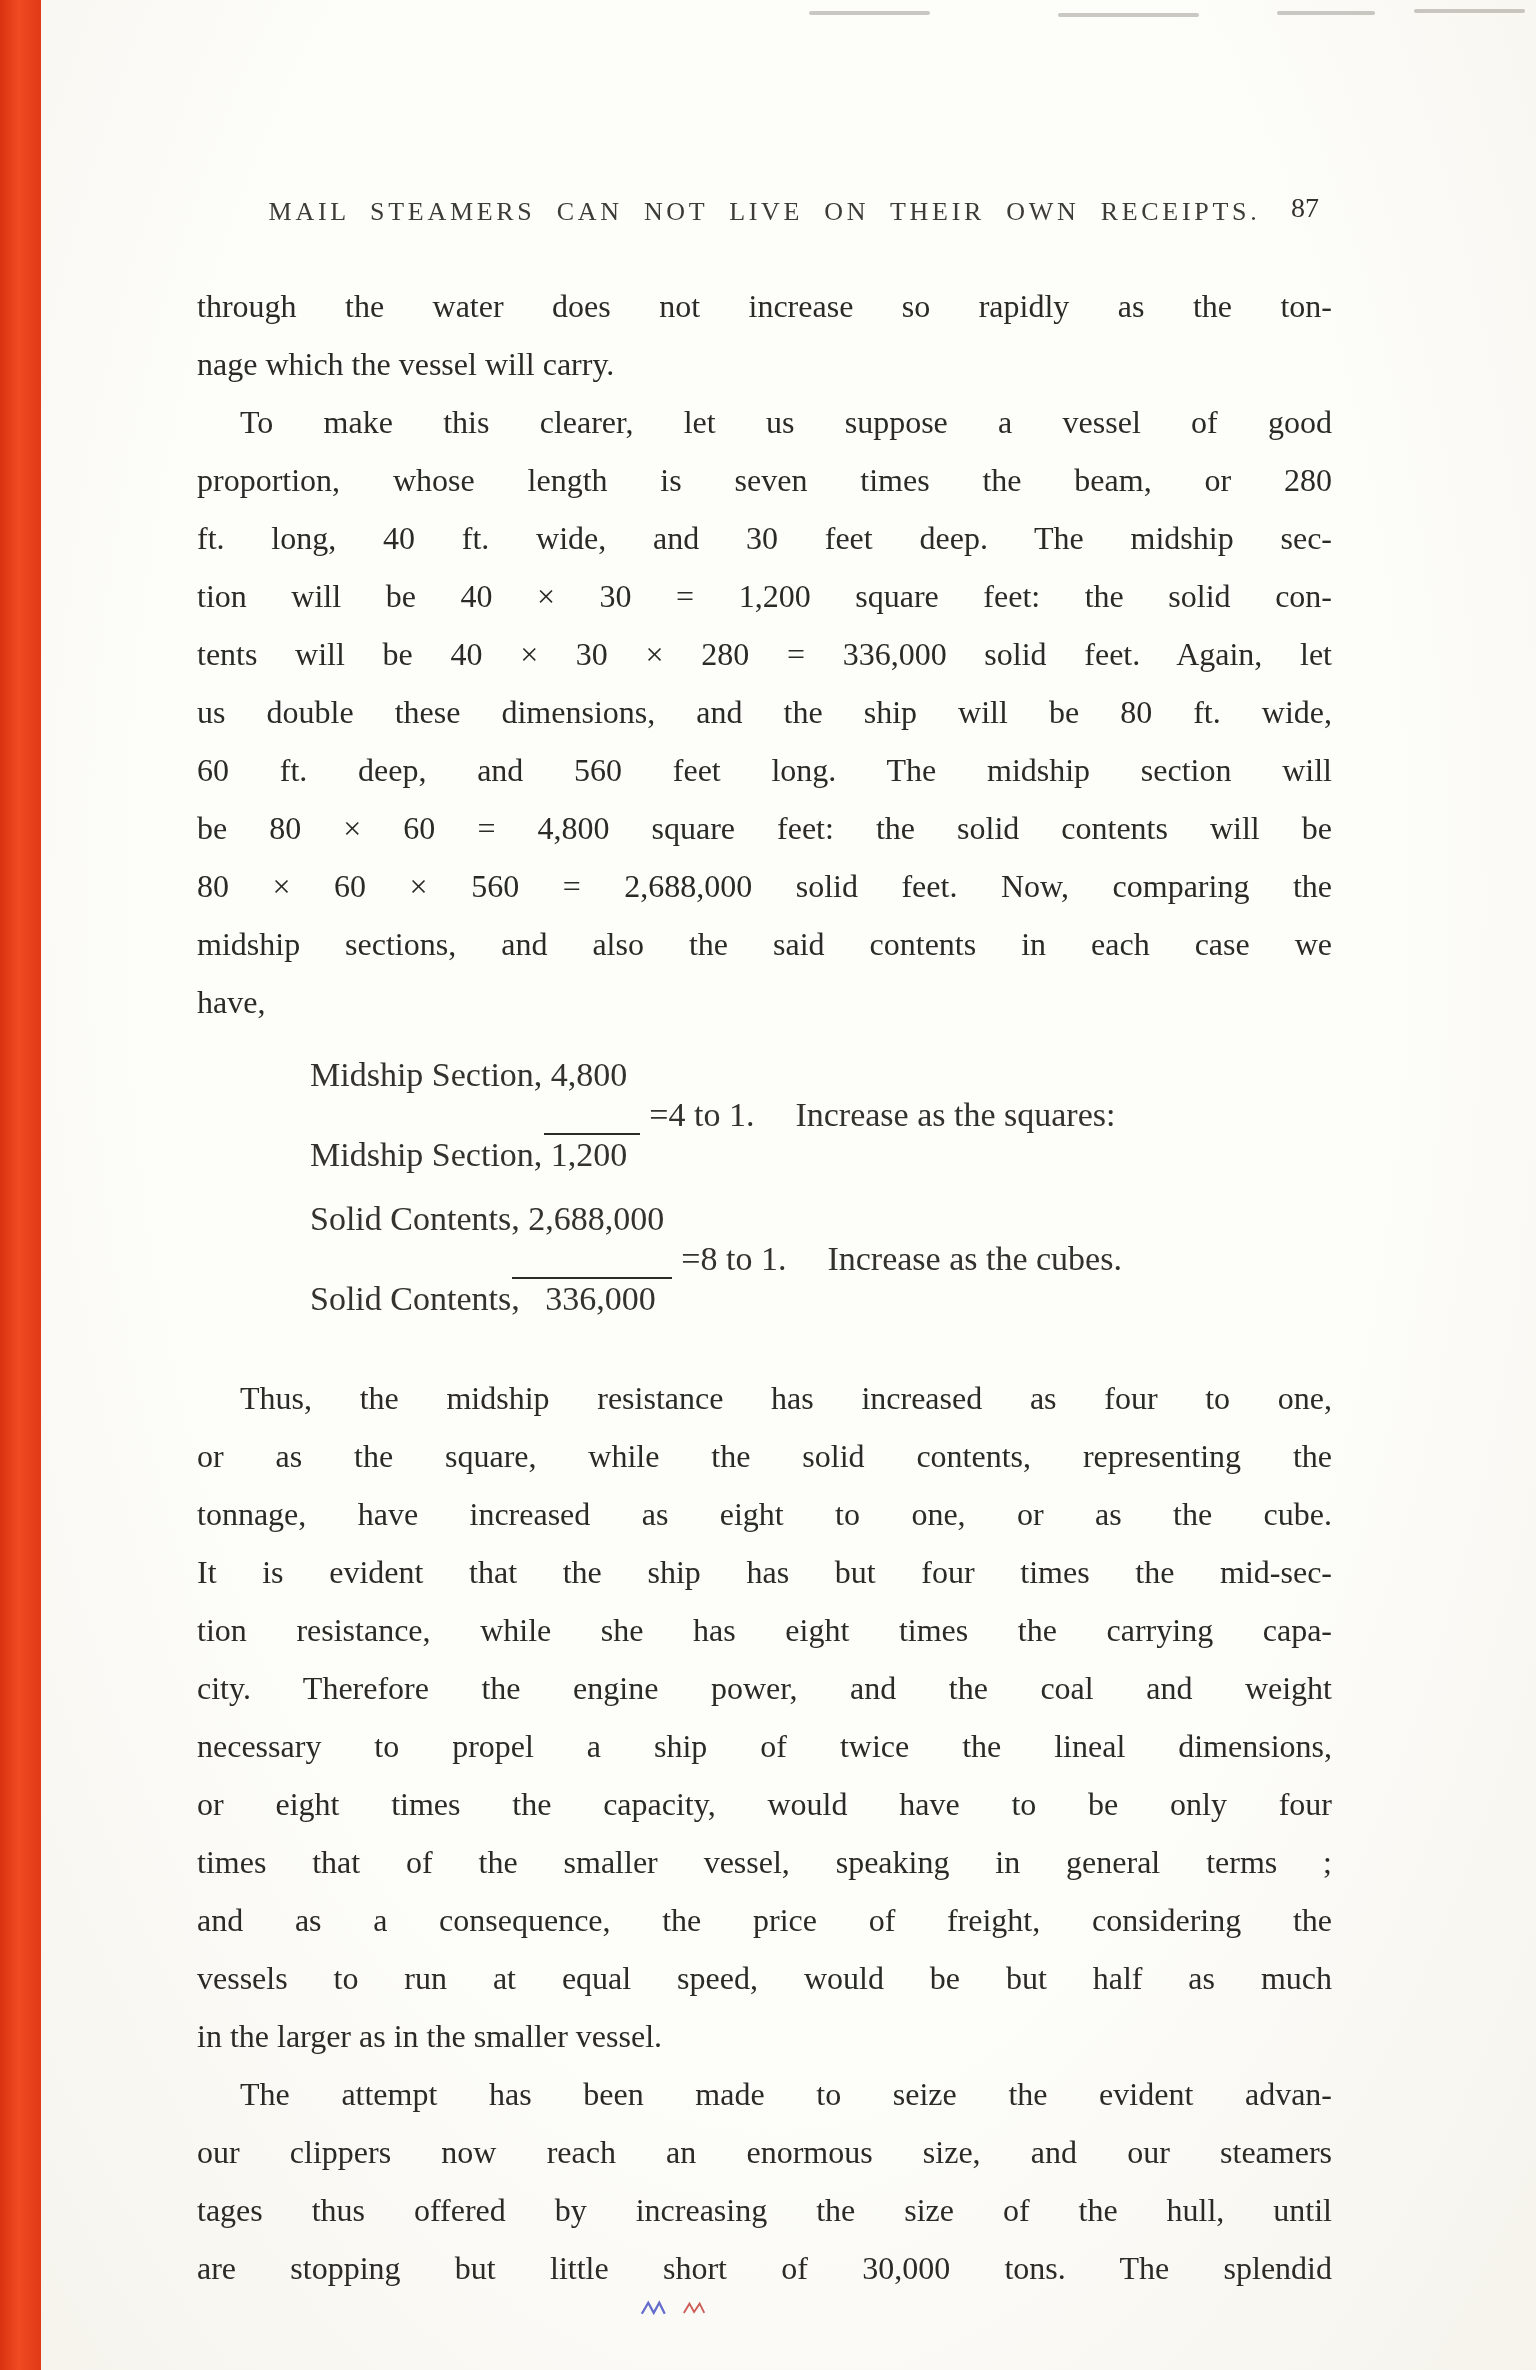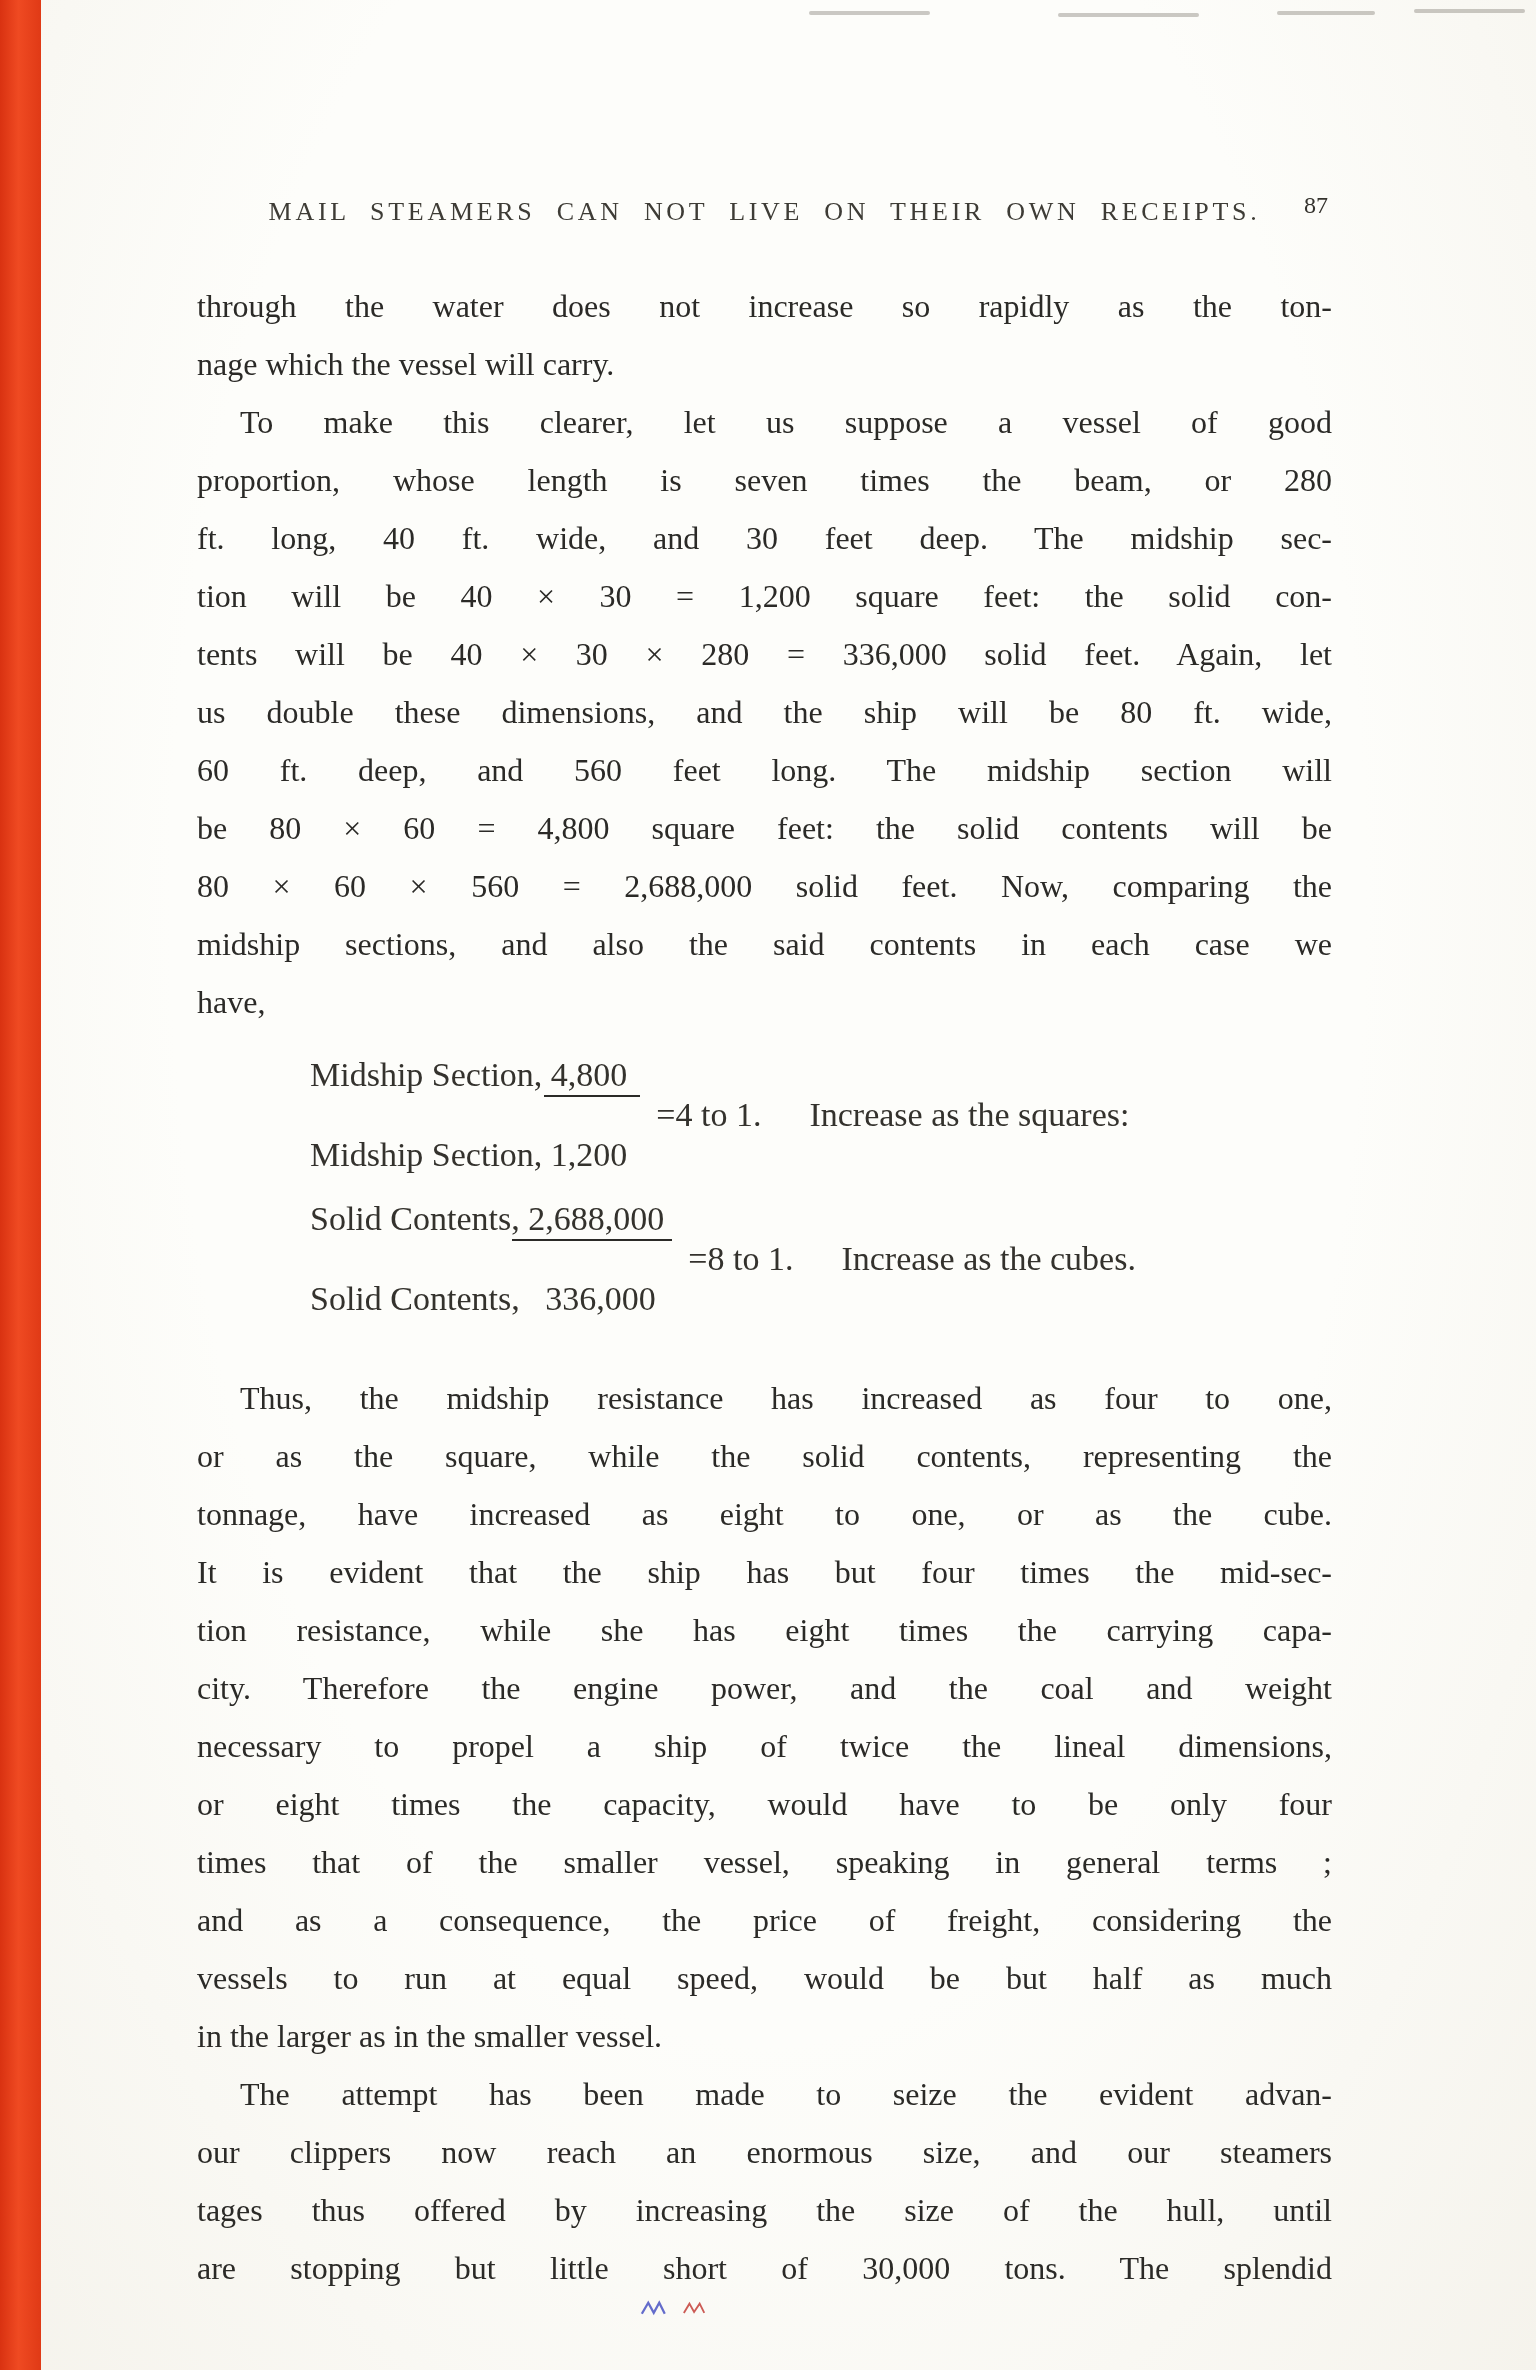--- a/index.html
+++ b/index.html
@@ -53,43 +53,43 @@
     display: block;
     text-align: center;
     font-size: 26px;
     letter-spacing: 3.7px;
     word-spacing: 11px;
     color: #3e3c36;
     white-space: nowrap;
   }
   .folio {
     position: absolute;
-    right: 4px; top: -4.6px;
-    font-size: 24px;
+    right: 13px; top: -4.6px;
+    font-size: 28px;
     letter-spacing: 0;
     color: #34322d;
   }
 
   .para { font-size: 32px; line-height: 58px; }
   .line {
     text-align: justify;
     text-align-last: justify;
   }
   .line.nojust { text-align-last: left; }
   .para.indent .line:first-child { text-indent: 43px; }
 
   .equation {
     margin: 24px 0 24px 113px;
     font-size: 34px;
     line-height: 40px;
     color: #34322d;
   }
   .equation.last-eq { margin-bottom: 50px; }
   .eq-num, .eq-den { white-space: pre; }
-  .eq-mid { display: flex; align-items: flex-start; gap: 7px; }
+  .eq-mid { display: flex; align-items: flex-end; }
   .eq-bar {
     display: inline-block;
     height: 0;
     border-top: 2.8px solid #2b2a27;
   }
   .eq1 .eq-bar { margin-left: 234px; width: 96px; }
   .eq2 .eq-bar { margin-left: 202px; width: 160px; }
   .eq-result { margin-left: 9.3px; white-space: pre; }
   .eq-note { margin-left: 41px; white-space: pre; }
 

